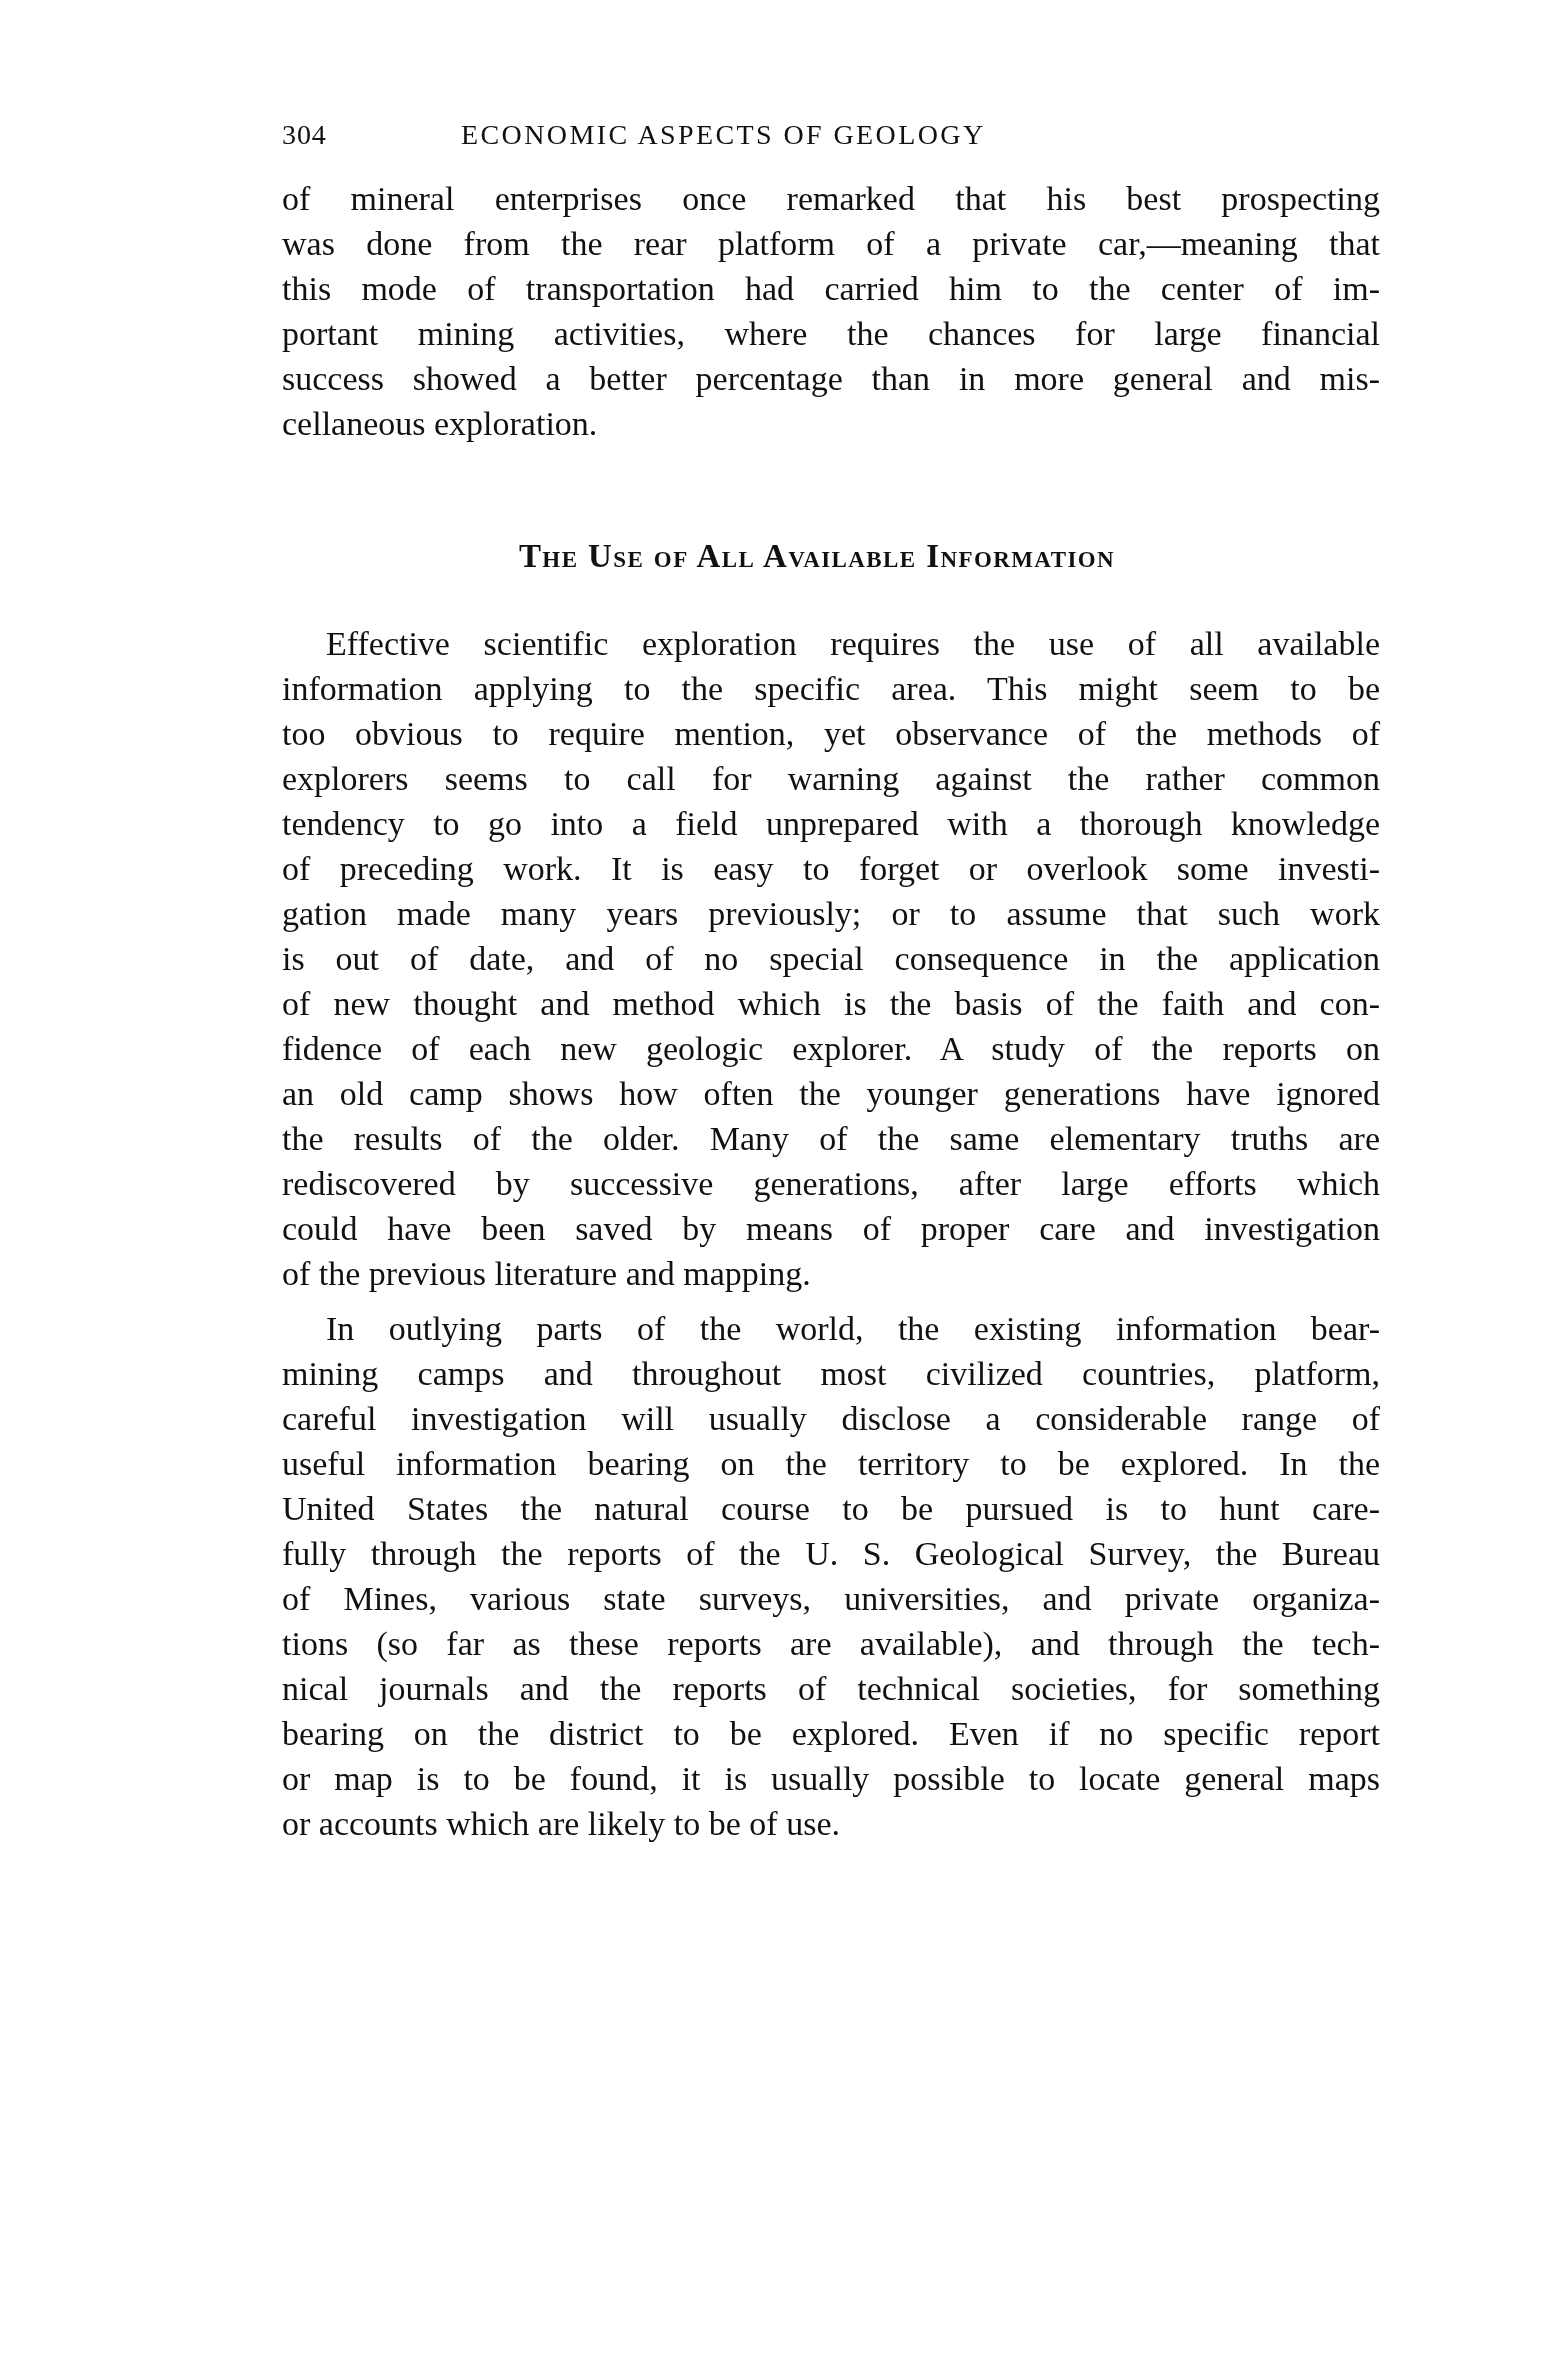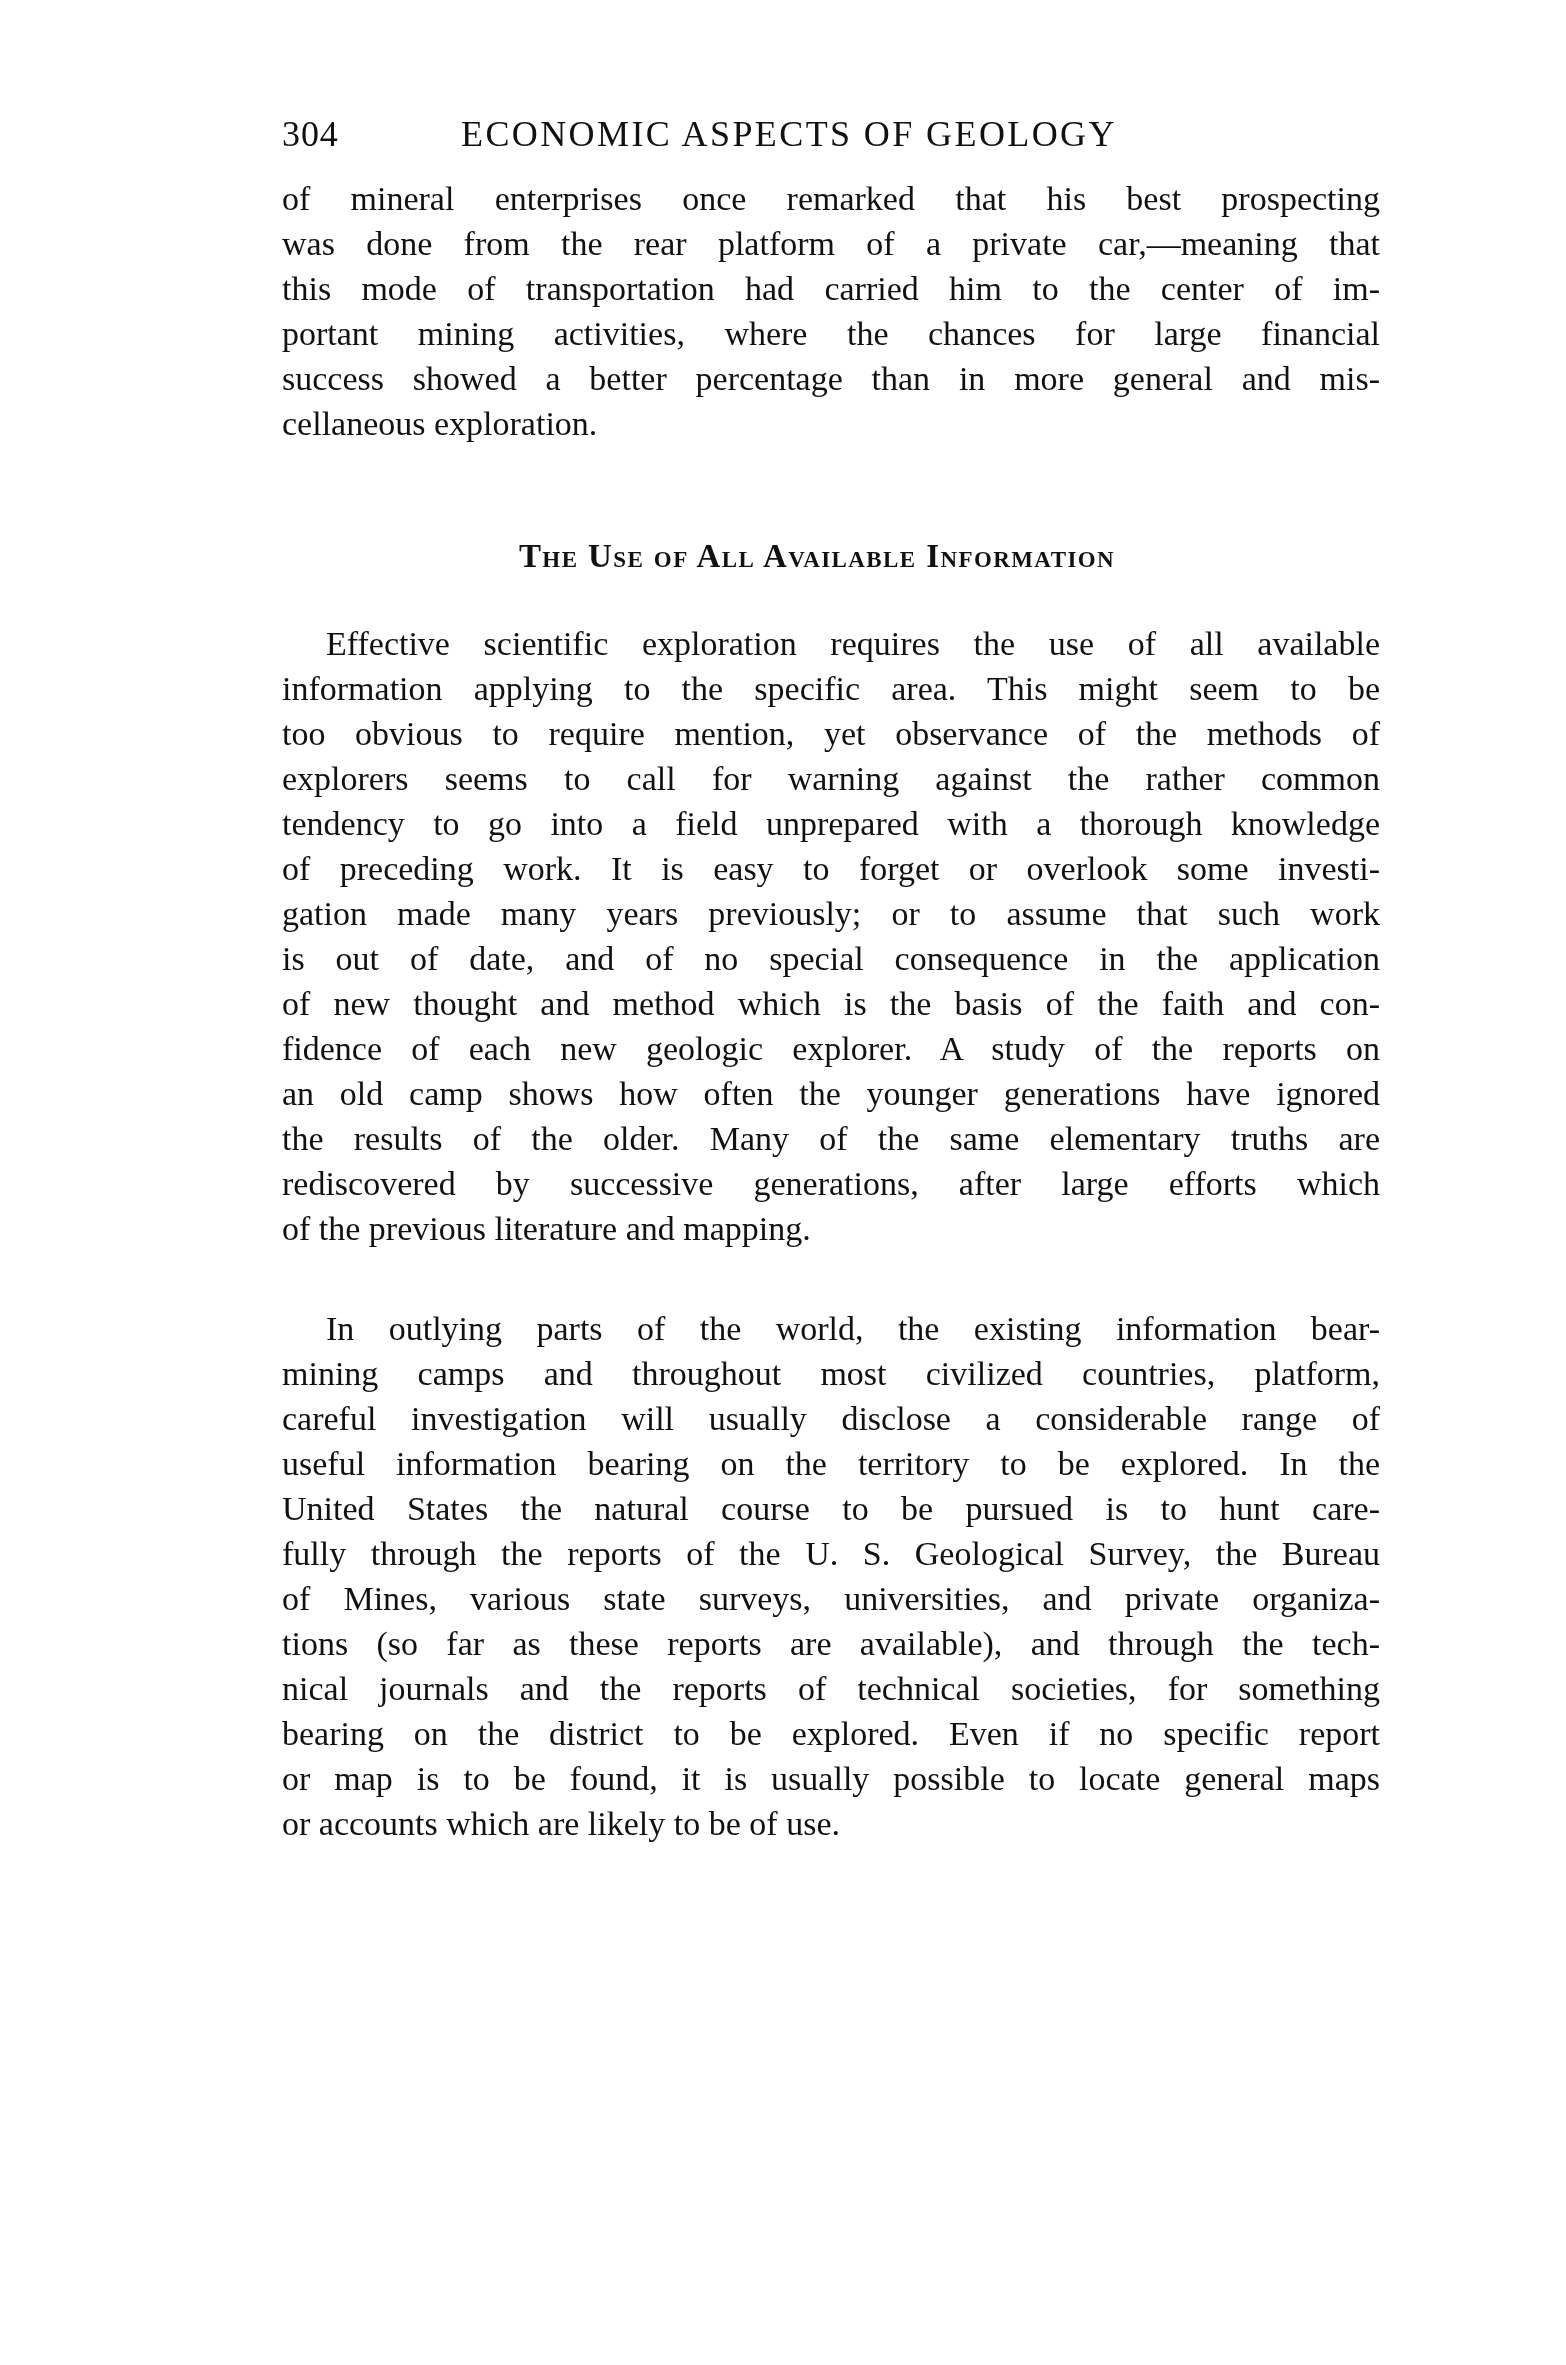--- a/index.html
+++ b/index.html
@@ -21,21 +21,21 @@
       top: 0;
       width: 1567px;
       height: 2365px;
     }
     .running-head {
       position: absolute;
       top: 111px;
       left: 282px;
       width: 1102px;
       height: 47px;
-      font-size: 36px;
+      font-size: 28px;
       line-height: 47px;
       letter-spacing: 0.9px;
     }
     .page-number {
       position: absolute;
       left: 0;
       top: 0;
     }
     .running-title {
       position: absolute;
@@ -107,20 +107,21 @@
     <div class="line">explorers seems to call for warning against the rather common</div>
     <div class="line">tendency to go into a field unprepared with a thorough knowledge</div>
     <div class="line">of preceding work.  It is easy to forget or overlook some investi-</div>
     <div class="line">gation made many years previously; or to assume that such work</div>
     <div class="line">is out of date, and of no special consequence in the application</div>
     <div class="line">of new thought and method which is the basis of the faith and con-</div>
     <div class="line">fidence of each new geologic explorer.  A study of the reports on</div>
     <div class="line">an old camp shows how often the younger generations have ignored</div>
     <div class="line">the results of the older.  Many of the same elementary truths are</div>
     <div class="line">rediscovered by successive generations, after large efforts which</div>
+    <div class="line">could have been saved by means of proper care and investigation</div>
     <div class="line last">of the previous literature and mapping.</div>
   </div>
 
   <div class="text-block para3">
     <div class="line indent">In outlying parts of the world, the existing information bear-</div>
     <div class="line">mining camps and throughout most civilized countries, platform,</div>
     <div class="line">careful investigation will usually disclose a considerable range of</div>
     <div class="line">useful information bearing on the territory to be explored.  In the</div>
     <div class="line">United States the natural course to be pursued is to hunt care-</div>
     <div class="line">fully through the reports of the U. S. Geological Survey, the Bureau</div>

